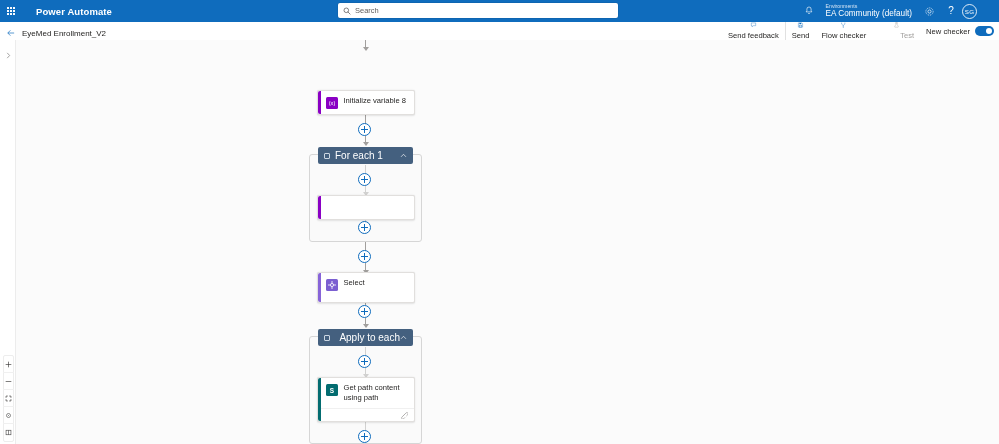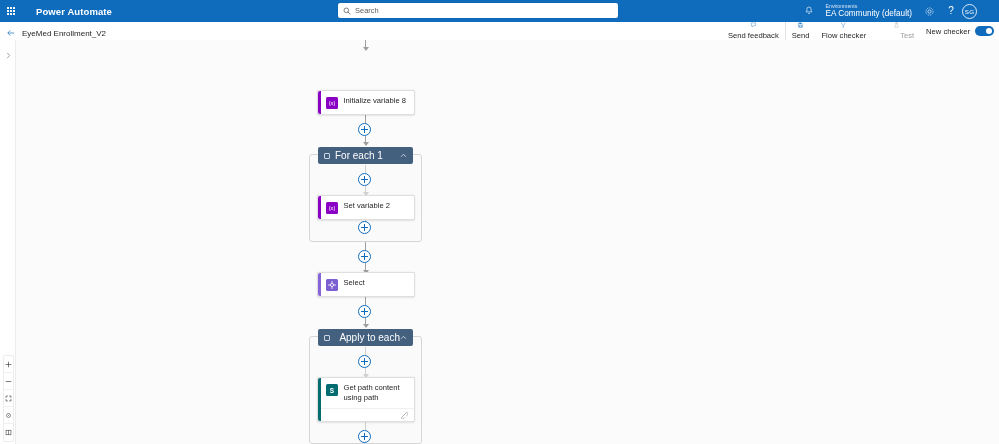--- a/index.html
+++ b/index.html
@@ -433,41 +433,31 @@
       </svg>
     </div>
 
     <div class="conn" style="left:365px; top:125px; height:8px;"></div>
     <div class="plusnode" style="left:358px; top:133px;"></div>
     <div class="conn" style="left:365px; top:146px; height:7px;"></div>
     <div class="arrowhead" style="left:362.5px; top:152px;"></div>
 
     <div class="card" style="left:317px; top:155px; width:98px; height:25px;">
       <div class="card-accent" style="background:#8A00C4;"></div>
-      <div class="card-body">
-        <div class="card-main">
-          <div class="card-icon" style="background:#8A00C4;">
-            <svg width="12" height="12" viewBox="0 0 16 16">
-              <text x="8" y="11.2" font-family="'Liberation Sans', sans-serif" font-size="7.4" fill="#ffffff" text-anchor="middle">(x)</text>
-            </svg>
-          </div>
-          <div class="card-title">Set variable 2</div>
-        </div>
-      </div>
     </div>
 
     <div class="conn" style="left:365px; top:180px; height:2px;"></div>
     <div class="plusnode" style="left:358px; top:181px;"></div>
 
     <div class="conn" style="left:365px; top:202px; height:9px;"></div>
     <div class="plusnode" style="left:358px; top:210px;"></div>
     <div class="conn" style="left:365px; top:223px; height:8px;"></div>
     <div class="arrowhead" style="left:362.5px; top:230px;"></div>
 
-    <div class="card" style="left:317px; top:232px; width:98px; height:25px;">
+    <div class="card" style="left:317px; top:232px; width:98px; height:31px;">
       <div class="card-accent" style="background:#8764D8;"></div>
       <div class="card-body">
         <div class="card-main">
           <div class="card-icon" style="background:#7B5FD1;">
             <svg width="12" height="12" viewBox="0 0 16 16">
               <circle cx="8" cy="8" r="2.1" fill="none" stroke="#ffffff" stroke-width="1.1"></circle>
               <line x1="3.2" y1="8" x2="5.3" y2="8" stroke="#ffffff" stroke-width="1.1" stroke-linecap="round"></line>
               <line x1="10.7" y1="8" x2="12.8" y2="8" stroke="#ffffff" stroke-width="1.1" stroke-linecap="round"></line>
               <line x1="8" y1="3.2" x2="8" y2="5.3" stroke="#ffffff" stroke-width="1.1" stroke-linecap="round"></line>
               <line x1="8" y1="10.7" x2="8" y2="12.8" stroke="#ffffff" stroke-width="1.1" stroke-linecap="round"></line>

